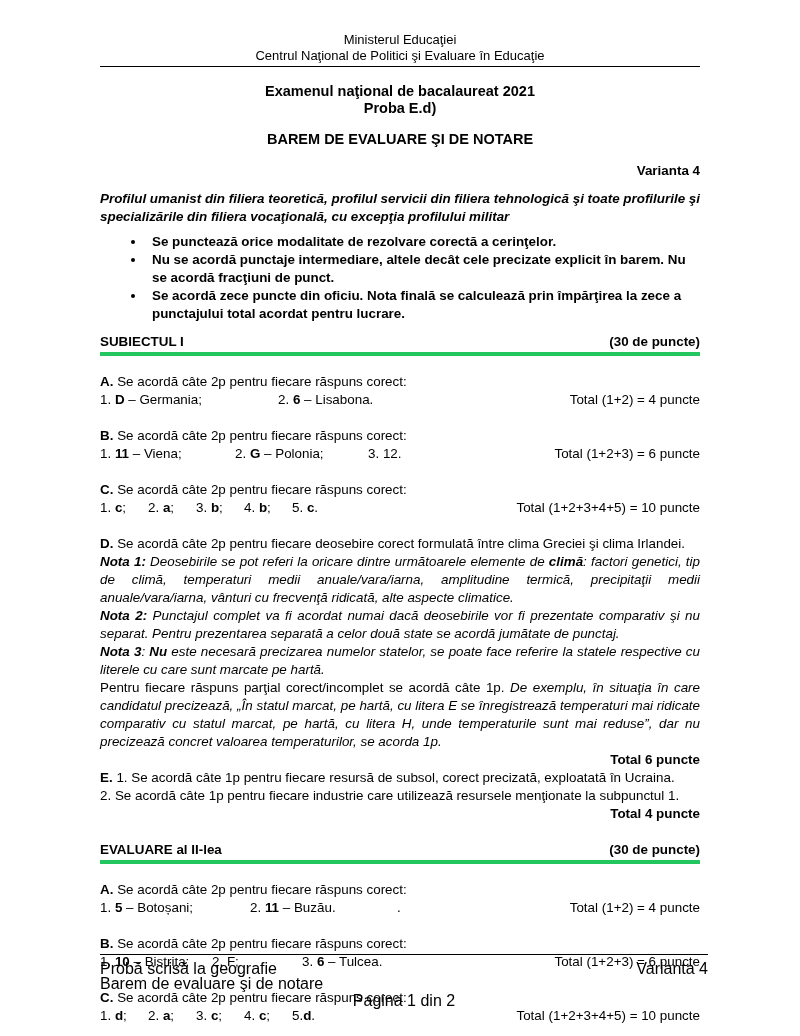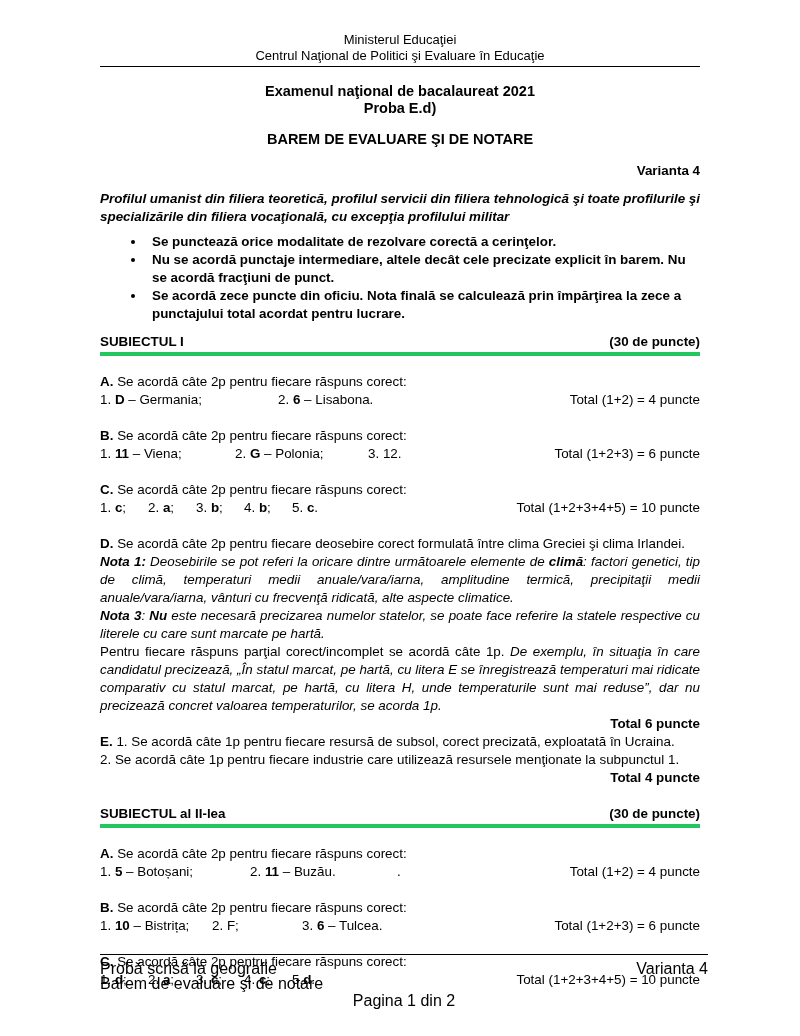--- a/index.html
+++ b/index.html
@@ -94,33 +94,34 @@
       <span class="cell w48"><span>3. </span><span class="b">b</span><span>;</span></span>
       <span class="cell w48"><span>4. </span><span class="b">b</span><span>;</span></span>
       <span class="cell"><span>5. </span><span class="b">c</span><span>.</span></span>
       <span class="total">Total (1+2+3+4+5) = 10 puncte</span>
     </div>
   </div>
 
   <div class="just noteblock">
     <p><span class="b">D.</span><span> Se acordă câte 2p pentru fiecare deosebire corect formulată între clima Greciei şi clima Irlandei.</span></p>
     <p><span class="b i">Nota 1:</span><span class="i"> Deosebirile se pot referi la oricare dintre următoarele elemente de </span><span class="b i">climă</span><span class="i">: factori genetici, tip de climă, temperaturi medii anuale/vara/iarna, amplitudine termică, precipitaţii medii anuale/vara/iarna, vânturi cu frecvenţă ridicată, alte aspecte climatice.</span></p>
+    <p><span class="b i">Nota 2:</span><span class="i"> Punctajul complet va fi acordat numai dacă deosebirile vor fi prezentate comparativ şi nu separat. Pentru prezentarea separată a celor două state se acordă jumătate de punctaj.</span></p>
     <p><span class="b i">Nota 3</span><span class="i">: </span><span class="b i">Nu</span><span class="i"> este necesară precizarea numelor statelor, se poate face referire la statele respective cu literele cu care sunt marcate pe hartă.</span></p>
     <p><span>Pentru fiecare răspuns parţial corect/incomplet se acordă câte 1p. </span><span class="i">De exemplu, în situaţia în care candidatul precizează, „În statul marcat, pe hartă, cu litera E se înregistrează temperaturi mai ridicate comparativ cu statul marcat, pe hartă, cu litera H, unde temperaturile sunt mai reduse”, dar nu precizează concret valoarea temperaturilor, se acorda 1p.</span></p>
     <div class="total-line">Total 6 puncte</div>
   </div>
 
   <div class="just section">
     <p><span class="b">E.</span><span> 1. Se acordă câte 1p pentru fiecare resursă de subsol, corect precizată, exploatată în Ucraina.</span></p>
     <p><span>2. Se acordă câte 1p pentru fiecare industrie care utilizează resursele menţionate la subpunctul 1.</span></p>
     <div class="total-line">Total 4 puncte</div>
   </div>
 
   <div class="subject-head">
-    <span>SUBIECTUL al II-lea</span>
+    <span>EVALUARE al II-lea</span>
     <span>(30 de puncte)</span>
   </div>
 
   <div class="section">
     <div class="intro-line"><span class="b">A.</span><span> Se acordă câte 2p pentru fiecare răspuns corect:</span></div>
     <div class="ansrow">
       <span class="cell w150"><span>1.  </span><span class="b">5</span><span> – Botoșani;</span></span>
       <span class="cell w147"><span>2.  </span><span class="b">11</span><span> – Buzău.</span></span>
       <span class="cell">.</span>
       <span class="total">Total (1+2) = 4 puncte</span>

